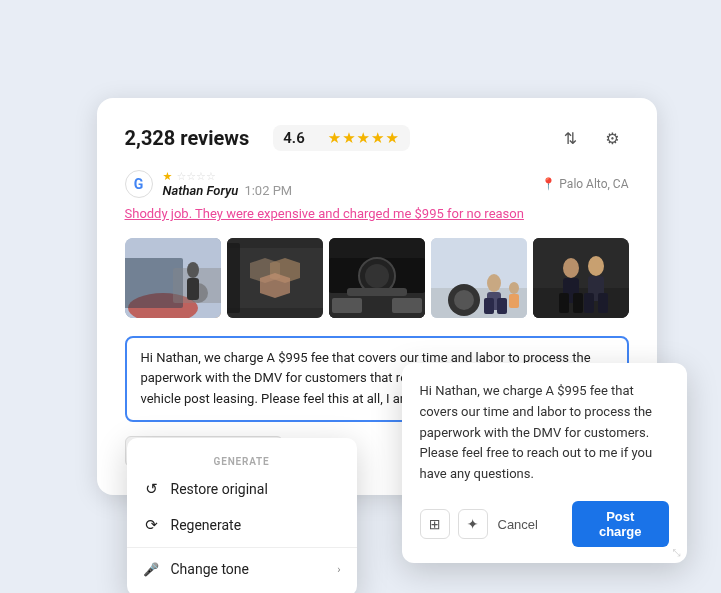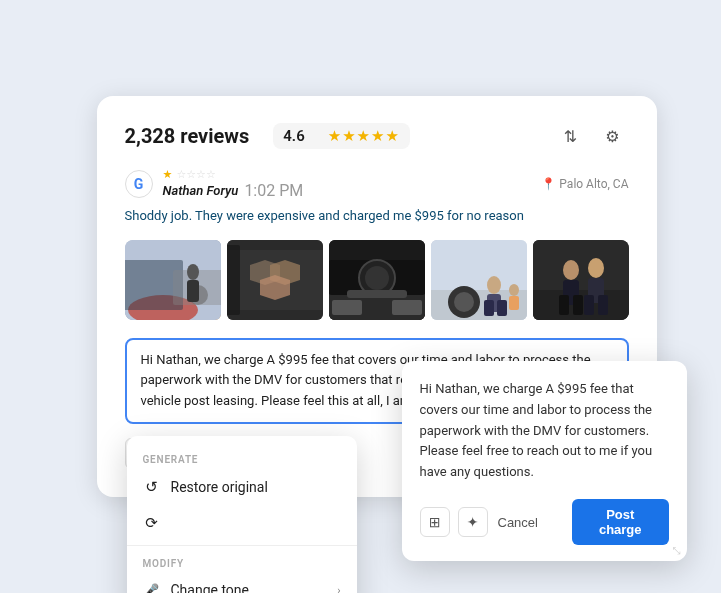--- a/index.html
+++ b/index.html
@@ -88,29 +88,30 @@
       border-radius: 50%;
       background: #fff;
       border: 1px solid #ddd;
       display: flex; align-items: center; justify-content: center;
       font-size: 16px;
       font-weight: 700;
     }
     .author-info { display: flex; flex-direction: column; }
     .author-stars { color: #f4b400; font-size: 11px; }
     .author-name { font-size: 13px; font-weight: 600; color: #1a1a1a; font-style: italic; }
-    .author-time { font-size: 16px; color: #999; }
+    .author-time { font-size: 13px; color: #999; }
     .location { font-size: 12px; color: #888; display: flex; align-items: center; gap: 3px; }
 
     
     .review-text {
       font-size: 13px;
-      color: #0c4a6e;
+      color: #ec4899;
       margin-bottom: 14px;
       line-height: 1.5;
+      text-decoration: underline;
     }
 
     
     .photos-row {
       display: flex;
       gap: 6px;
       margin-bottom: 18px;
       border-radius: 8px;
       overflow: hidden;
     }
@@ -179,20 +180,21 @@
       z-index: 100;
       padding: 10px 0;
     }
     .menu-section-label {
       font-size: 10px;
       font-weight: 600;
       color: #aaa;
       letter-spacing: 0.08em;
       padding: 8px 16px 4px;
       text-transform: uppercase;
+      text-align: center;
     }
     .menu-item {
       display: flex;
       align-items: center;
       gap: 10px;
       padding: 9px 16px;
       font-size: 14px;
       color: #222;
       cursor: pointer;
       position: relative;
@@ -392,23 +394,23 @@
   </div>
 
   <div class="dropdown-menu">
     <div class="menu-section-label">GENERATE</div>
     <div class="menu-item">
       <span class="menu-icon">↺</span>
       <span class="menu-item-text">Restore original</span>
     </div>
     <div class="menu-item">
       <span class="menu-icon">⟳</span>
+      <span class="menu-item-text">Regenerate</span>
     </div>
     <div class="menu-divider"></div>
-    <div class="menu-section-label">MODIFY</div>
     <div class="menu-item">
       <span class="menu-icon" style="font-size:13px;">🎤</span>
       <span class="menu-item-text">Change tone</span>
       <span class="menu-chevron">›</span>
     </div>
 
   </div>
 
   <div class="reply-card">
     <div class="reply-card-text">Hi Nathan, we charge A $995 fee that covers our time and labor to process the paperwork with the DMV for customers. Please feel free to reach out to me if you have any questions.</div>

